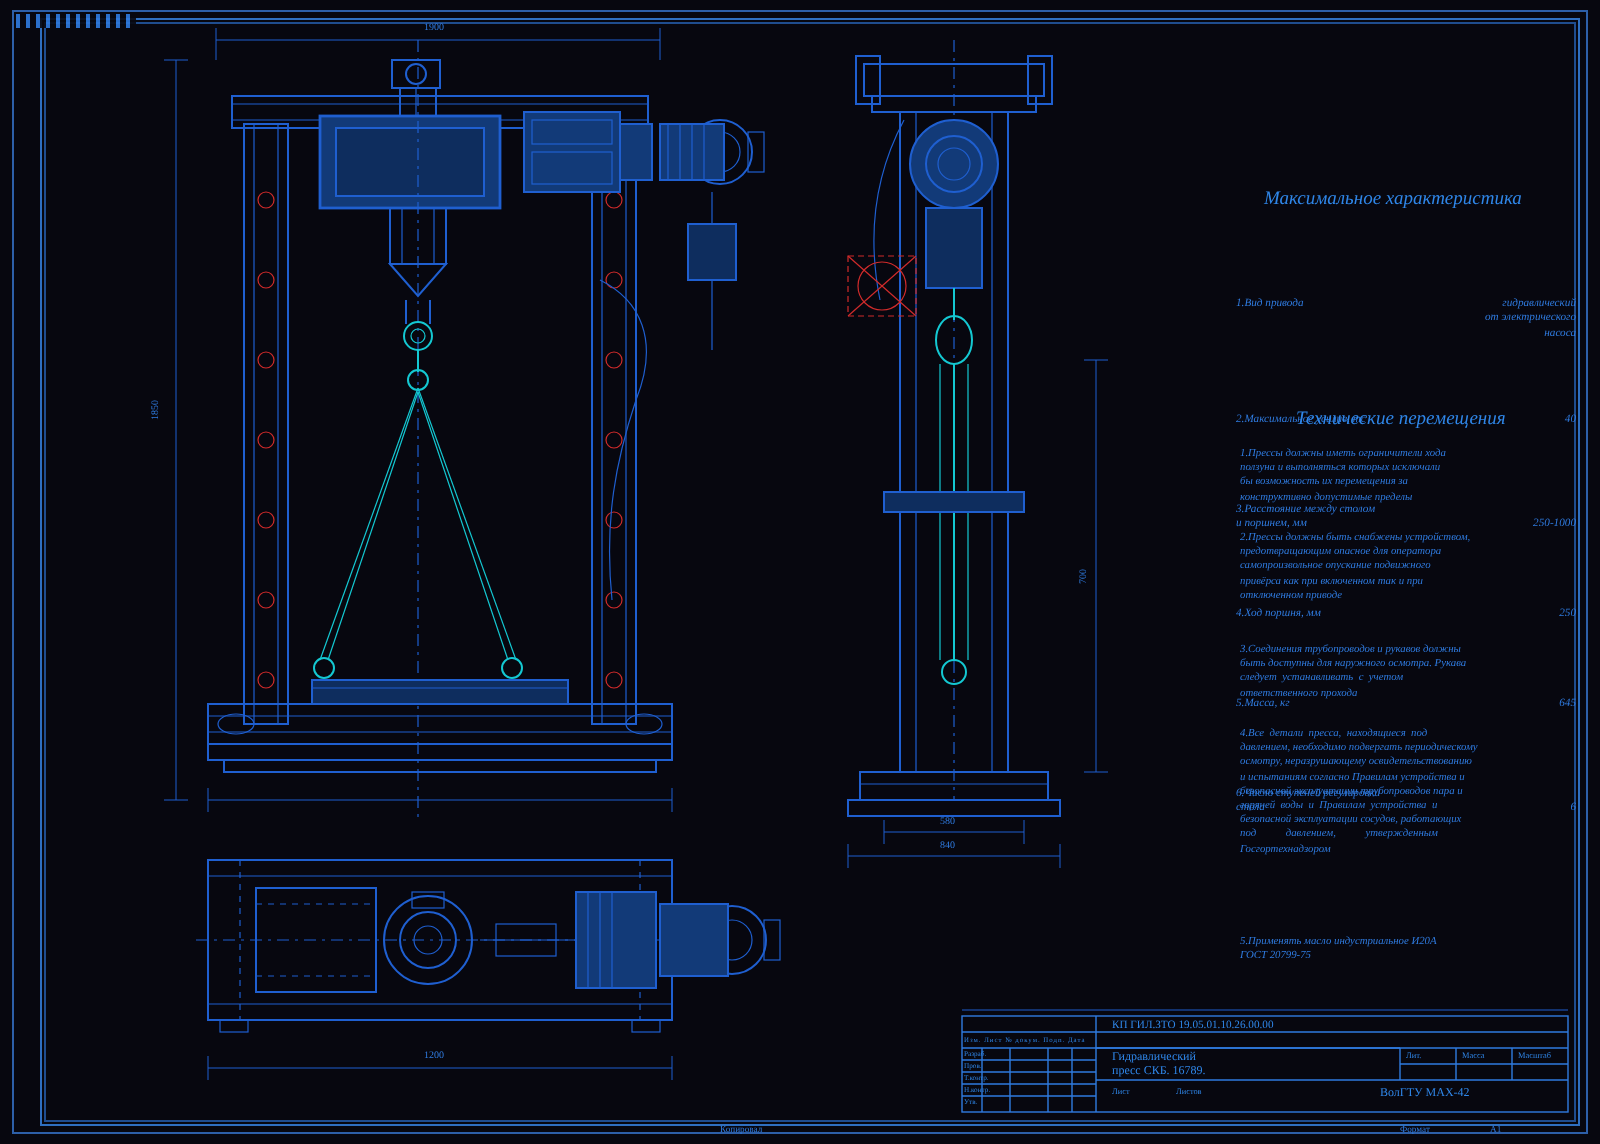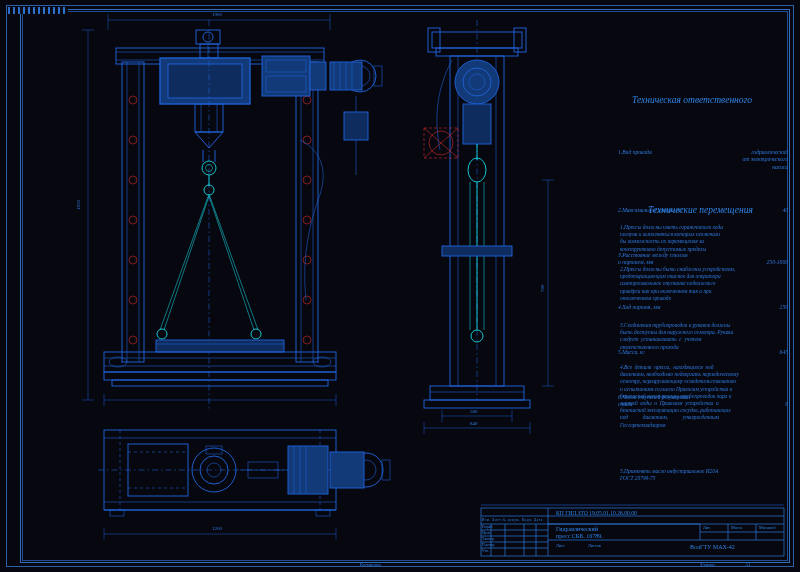--- a/index.html
+++ b/index.html
@@ -289,21 +289,21 @@
       </g>
     </svg>
 
     <div class="dimtxt" style="left:212px;top:12px;">1900</div>
     <div class="dimtxt" style="left:76px;top:210px;transform:rotate(-90deg);transform-origin:left top;">1850</div>
     <div class="dimtxt" style="left:540px;top:292px;transform:rotate(-90deg);transform-origin:left top;">700</div>
     <div class="dimtxt" style="left:212px;top:526px;">1200</div>
     <div class="dimtxt" style="left:470px;top:409px;">580</div>
     <div class="dimtxt" style="left:470px;top:421px;">840</div>
 
-    <div class="txt title-it" style="left:632px;top:95px;">Техническая ответственного</div>
+    <div class="txt title-it" style="left:632px;top:95px;">Максимальное характеристика</div>
 
     <div class="txt" style="left:618px;top:113px;width:170px;">
       <div style="position:relative;height:22px;">
         <span class="spec-line" style="position:absolute;left:0;top:0;"><span>1.</span><span>Вид привода</span></span>
         <span class="spec-line" style="position:absolute;left:98px;top:0;text-align:right;width:72px;">гидравлический
 от электрического
 насоса</span>
       </div>
       <div style="position:relative;height:9px;">
         <span class="spec-line" style="position:absolute;left:0;top:0;"><span>2.</span><span>Максимальное усилие, тс</span></span>

